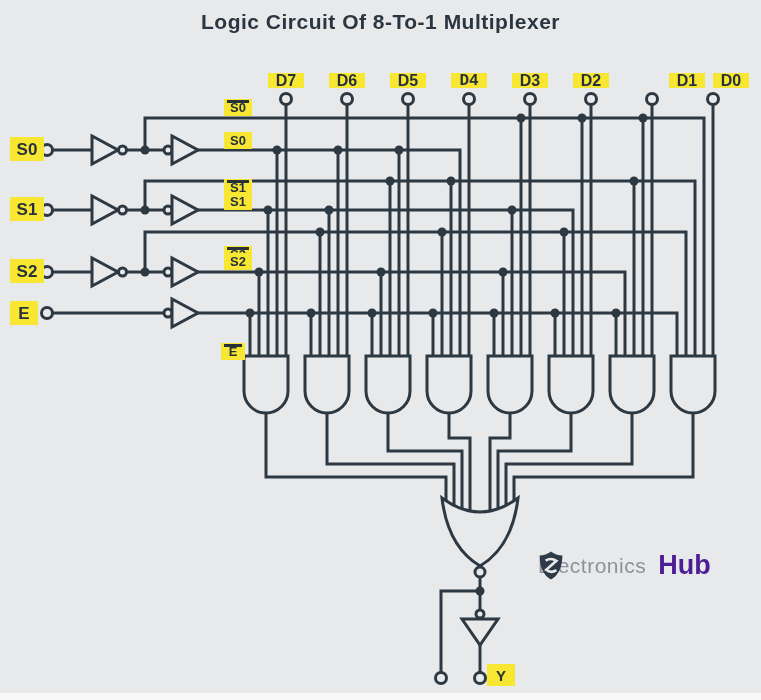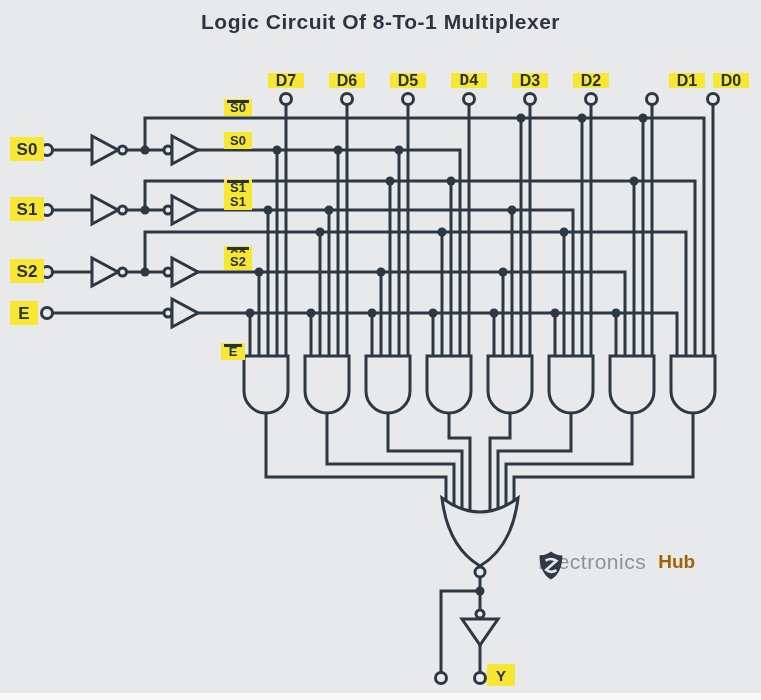--- a/index.html
+++ b/index.html
@@ -12,21 +12,21 @@
   .d-lbl{width:36px;height:15px;font-size:16px;top:73px;}
   .in-lbl{left:10px;width:34px;height:24px;font-size:17px;}
   .mid-lbl{left:224px;width:28px;height:17px;font-size:13px;}
   .out-lbl{height:22px;font-size:15px;top:664px;}
   .ov{position:relative;}
   .ov::after{content:"";position:absolute;left:3px;right:3px;top:1px;height:2.5px;background:#27313a;}
   #title{position:absolute;left:0;right:0;top:10px;text-align:center;
          font-size:21px;font-weight:bold;color:#2b3640;letter-spacing:0.5px;}
   #logo{position:absolute;left:538px;top:550px;display:flex;align-items:center;gap:7px;}
   #logo .brand{font-size:21px;color:#8d929a;font-weight:400;letter-spacing:0.5px;}
-  #logo .brand-bold{font-size:19px;color:#a16207;font-weight:bold;margin-left:5px;}
+  #logo .brand-bold{font-size:27px;color:#4c1d95;font-weight:bold;margin-left:5px;}
   #bottom-strip{position:absolute;left:0;bottom:0;width:761px;height:7px;background:#f8f8f9;}
 </style>
 </head>
 <body>
 
 <div id="stage">
 
   <svg width="761" height="700" viewBox="0 0 761 700">
 
     <g stroke="#2c3842" stroke-width="3" fill="none">

